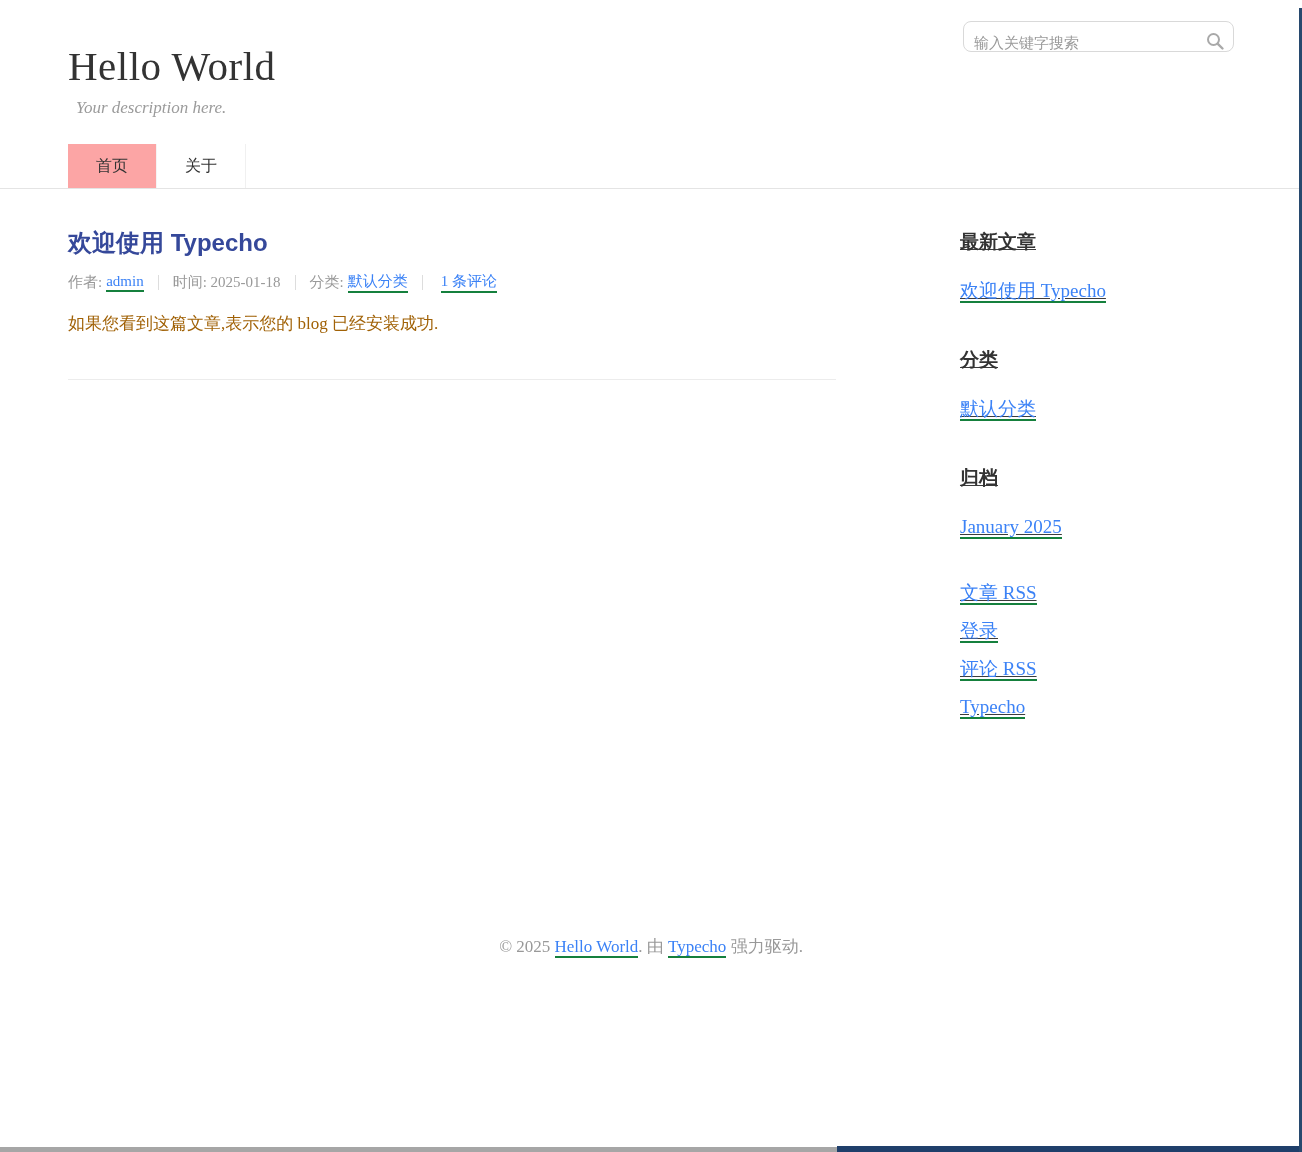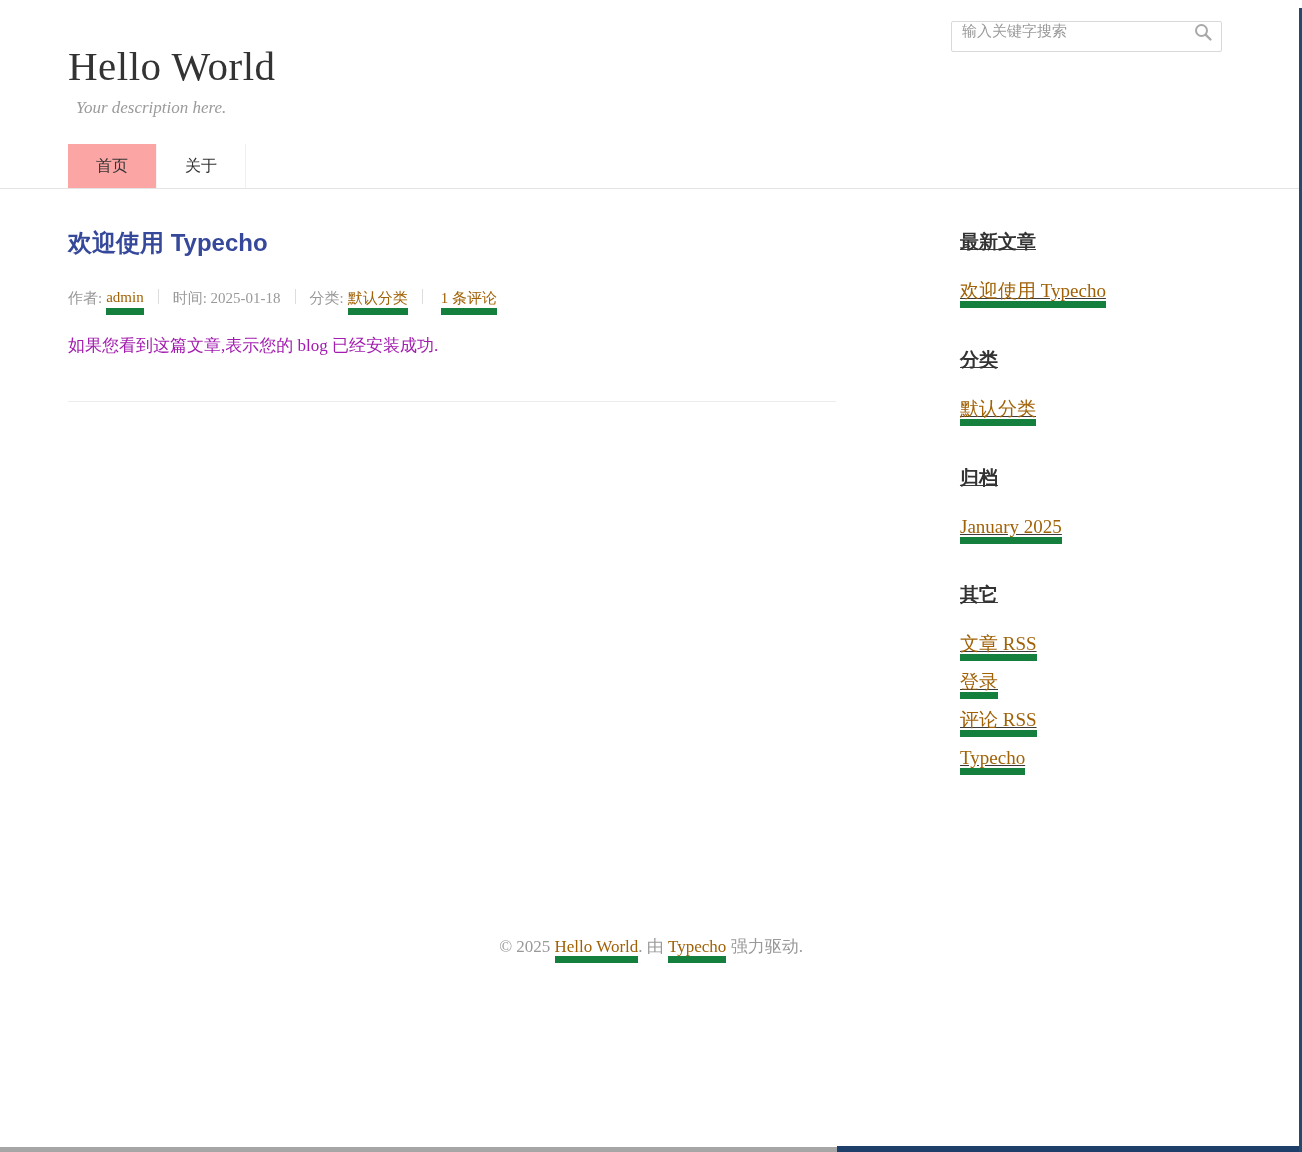--- a/index.html
+++ b/index.html
@@ -19,24 +19,24 @@
   .site-header { padding-top: 44px; }
   .site-title {
     margin: 0; font-size: 41px; font-weight: 400; color: #333;
     font-family: "Liberation Serif", "DejaVu Serif", serif;
     letter-spacing: 0.5px; line-height: 1.1; cursor: pointer;
   }
   .site-description {
     margin: 9px 0 0 8px; font-size: 17px; font-style: italic; color: #9b9b9b;
   }
   .search-box {
-    position: absolute; top: 21px; right: 12px;
+    position: absolute; top: 21px; right: 0;
     width: 271px; height: 31px;
-    border: 1px solid #d9d9d9; border-radius: 2px; background: #fff;
-    display: flex; align-items: flex-start;
+    border: 1px solid #d9d9d9; border-radius: 8px; background: #fff;
+    display: flex; align-items: flex-end;
   }
   .search-input {
     flex: 1; border: 0; outline: 0; background: transparent;
     padding: 0 0 0 10px; font-size: 15px;
     font-family: "Liberation Sans", "DejaVu Sans", sans-serif;
     color: #333;
   }
   .search-input::placeholder { color: #9a9a9a; opacity: 1; }
   .search-btn {
     border: 0; background: transparent; padding: 0 8px 0 4px;
@@ -55,36 +55,36 @@
   .content-row { display: flex; min-height: 706px; }
   .main-col { width: 768px; }
   .side-col { width: 274px; margin-left: auto; padding-top: 40px; }
 
   .post-title {
     margin: 38px 0 0 0; font-size: 24px; font-weight: 700;
     color: #35489a; cursor: pointer;
     font-family: "Liberation Sans", "DejaVu Sans", sans-serif;
   }
   .post-meta {
-    margin-top: 30px; font-size: 15px; color: #999;
-    display: flex; 
+    margin-top: 13px; font-size: 15px; color: #999;
+    display: flex; align-items: center;
   }
   .post-meta a { margin-left: 4px; }
   .meta-sep {
     display: inline-block; width: 0; height: 15px;
     border-left: 1px solid #ddd; margin: 0 14px;
   }
-  .post-body { margin: 18px 0 0 0; font-size: 17px; color: #a21caf; line-height: 1.5; }
+  .post-body { margin: 18px 0 0 0; font-size: 17px; color: #a16207; line-height: 1.5; }
   .post-rule {
     border: 0; border-top: 1px solid #ececec; margin: 42px 0 0 0;
   }
 
   a.lnk {
-    color: #a16207; text-decoration: none; cursor: pointer;
-    border-bottom: 7px solid #15803d;
+    color: #3b82f6; text-decoration: none; cursor: pointer;
+    border-bottom: 2px solid #15803d;
   }
 
   
   .side-section { margin-bottom: 44px; text-decoration: underline; }
   .side-title {
     margin: 0 0 25px 0; font-size: 19px; font-weight: 700; color: #333;
     font-family: "Liberation Sans", "DejaVu Sans", sans-serif;
   }
   .side-item { font-size: 19px; line-height: 1.2; margin-bottom: 15px; }
   .side-item:last-child { margin-bottom: 0; }
@@ -181,21 +181,20 @@
       </section>
 
       <section class="side-section">
         <h3 class="side-title">归档</h3>
         <div class="side-item">
           <a class="lnk">January 2025</a>
         </div>
       </section>
 
       <section class="side-section">
-        <h3 class="side-title">其它</h3>
         <div class="side-item">
           <a class="lnk">文章 RSS</a>
         </div>
         <div class="side-item">
           <a class="lnk">登录</a>
         </div>
         <div class="side-item">
           <a class="lnk">评论 RSS</a>
         </div>
         <div class="side-item">

